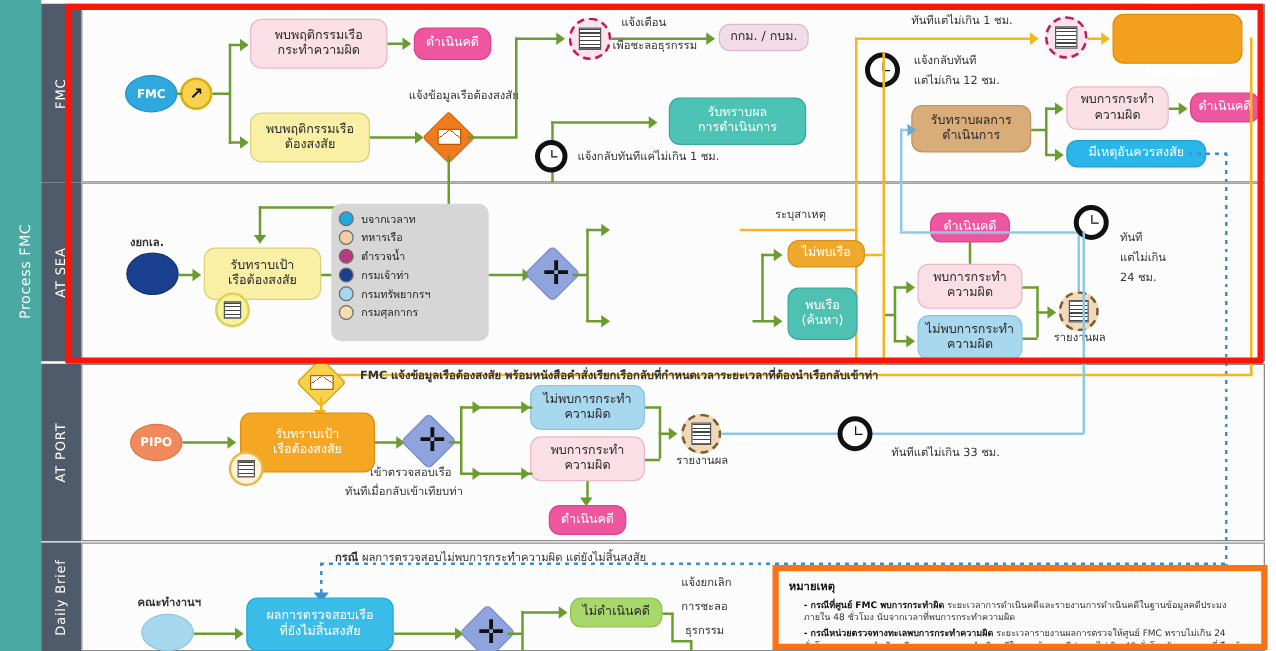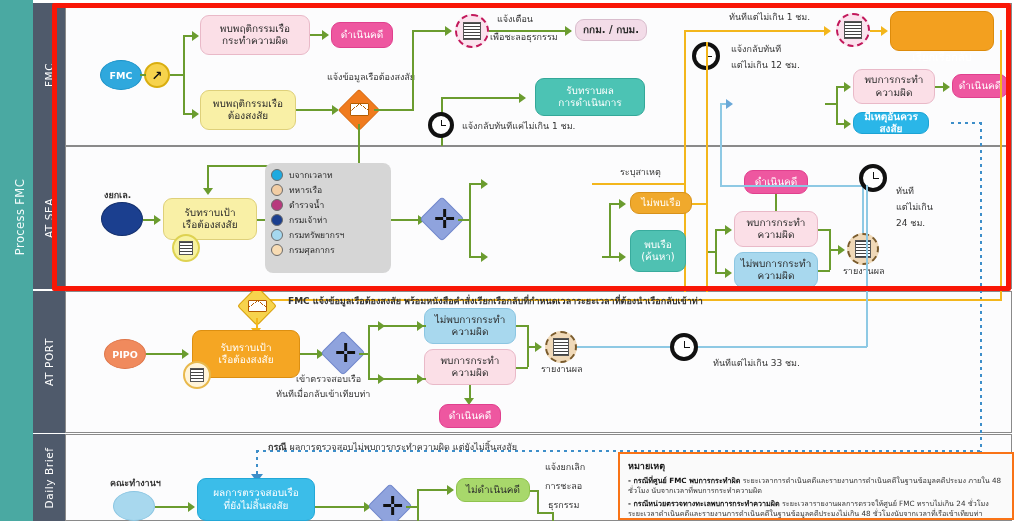--- a/index.html
+++ b/index.html
@@ -150,25 +150,25 @@
   .legend {
     position:absolute; background:#d6d6d6; border-radius:8px;
     padding:4px 6px;
   }
   .legrow { display:flex; align-items:center; height:15px; }
   .legdot { width:12px; height:12px; border-radius:50%; border:1px solid #6b6b6b; margin-right:6px; flex:none; }
   .legtxt { font-size:8.5px; color:#1e1e1e; white-space:nowrap; }
 
   
   .notes {
-    position:absolute; background:#fafafa; border:2px solid #f97316;
+    position:absolute; background:#fafafa; border:5px solid #f97316;
     padding:5px 8px; overflow:hidden;
   }
   .notes h4 { margin:0 0 3px 0; font-size:9px; color:#111; }
-  .notes p  { margin:0 0 2px 0; font-size:7.2px; line-height:1.45; color:#333; }
+  .notes p  { margin:0 0 2px 12px; font-size:7.2px; line-height:1.45; color:#333; }
   .notes b  { color:#111; }
 </style>
 </head>
 <body>
 
 <div id="stage">
 
   <div class="rail">
     <div class="rail-label">Process FMC</div>
   </div>
@@ -238,21 +238,21 @@
   <div class="docicon" style="left:455px;top:14px;width:34px;height:34px;background:#fbe3ee;border:2px dashed #c2185b;">
     <div class="doclines"></div>
   </div>
 
   <div class="lbl" style="left:497px;top:14px;">แจ้งเตือน</div>
   <div class="lbl" style="left:490px;top:32px;">เพื่อชะลอธุรกรรม</div>
 
   <div class="ln h gr" style="left:489px;top:30px;width:82px;"></div>
   <div class="arw r" style="left:565px;top:26px;"></div>
 
-  <div class="node lilac" style="left:575px;top:19px;width:72px;height:22px;font-weight:bold;">
+  <div class="node lilac" style="left:575px;top:19px;width:72px;height:22px;">
     <span>กกม. / กบม.</span>
   </div>
 
   <div class="node two teal" style="left:535px;top:78px;width:110px;height:38px;">
     <div>รับทราบผล</div>
     <div>การดำเนินการ</div>
   </div>
 
   <div class="ln v gr" style="left:441px;top:97px;height:49px;"></div>
   <div class="ln h gr" style="left:441px;top:97px;width:80px;"></div>
@@ -272,39 +272,43 @@
 
   <div class="node two orangebig" style="left:890px;top:11px;width:104px;height:40px;">
     <div>ออกคำสั่ง</div>
     <div>เรียกเรือกลับ</div>
   </div>
 
   <div class="clock" style="left:692px;top:42px;width:28px;height:28px;"></div>
   <div class="lbl" style="left:731px;top:44px;">แจ้งกลับทันที</div>
   <div class="lbl" style="left:731px;top:60px;">แต่ไม่เกิน 12 ชม.</div>
 
+  <div class="node two tan" style="left:729px;top:84px;width:96px;height:38px;">
+    <div>รับทราบผลการ</div>
+    <div>ดำเนินการ</div>
+  </div>
 
   <div class="ln h gr" style="left:825px;top:103px;width:12px;"></div>
   <div class="ln v gr" style="left:836px;top:86px;height:38px;"></div>
   <div class="ln h gr" style="left:836px;top:86px;width:10px;"></div>
   <div class="arw r" style="left:844px;top:82px;"></div>
   <div class="ln h gr" style="left:836px;top:123px;width:10px;"></div>
   <div class="arw r" style="left:844px;top:119px;"></div>
 
   <div class="node two pink" style="left:853px;top:69px;width:82px;height:35px;">
     <div>พบการกระทำ</div>
     <div>ความผิด</div>
   </div>
   <div class="ln h gr" style="left:935px;top:86px;width:10px;"></div>
   <div class="arw r" style="left:943px;top:82px;"></div>
   <div class="node magenta" style="left:952px;top:74px;width:56px;height:24px;">
     <span>ดำเนินคดี</span>
   </div>
 
-  <div class="node cyan" style="left:853px;top:112px;width:76px;height:22px;font-weight:bold;">
+  <div class="node cyan" style="left:853px;top:112px;width:112px;height:22px;">
     <span>มีเหตุอันควรสงสัย</span>
   </div>
 
   <div class="doth" style="left:951px;top:122px;width:30px;"></div>
   <div class="dotv" style="left:980px;top:122px;height:330px;"></div>
   <div class="doth" style="left:256px;top:450px;width:726px;"></div>
   <div class="dotv" style="left:256px;top:450px;height:26px;"></div>
   <div class="arw db" style="left:251px;top:474px;"></div>
 
   <div class="ln v ylw" style="left:1000px;top:30px;height:270px;"></div>

